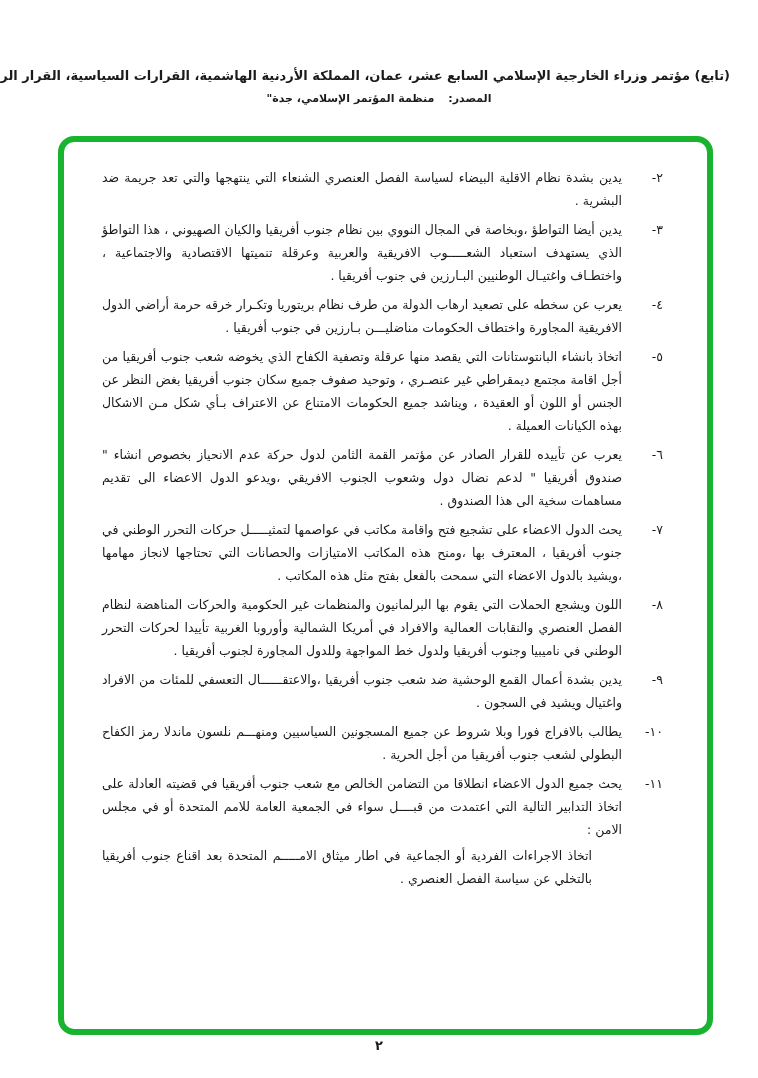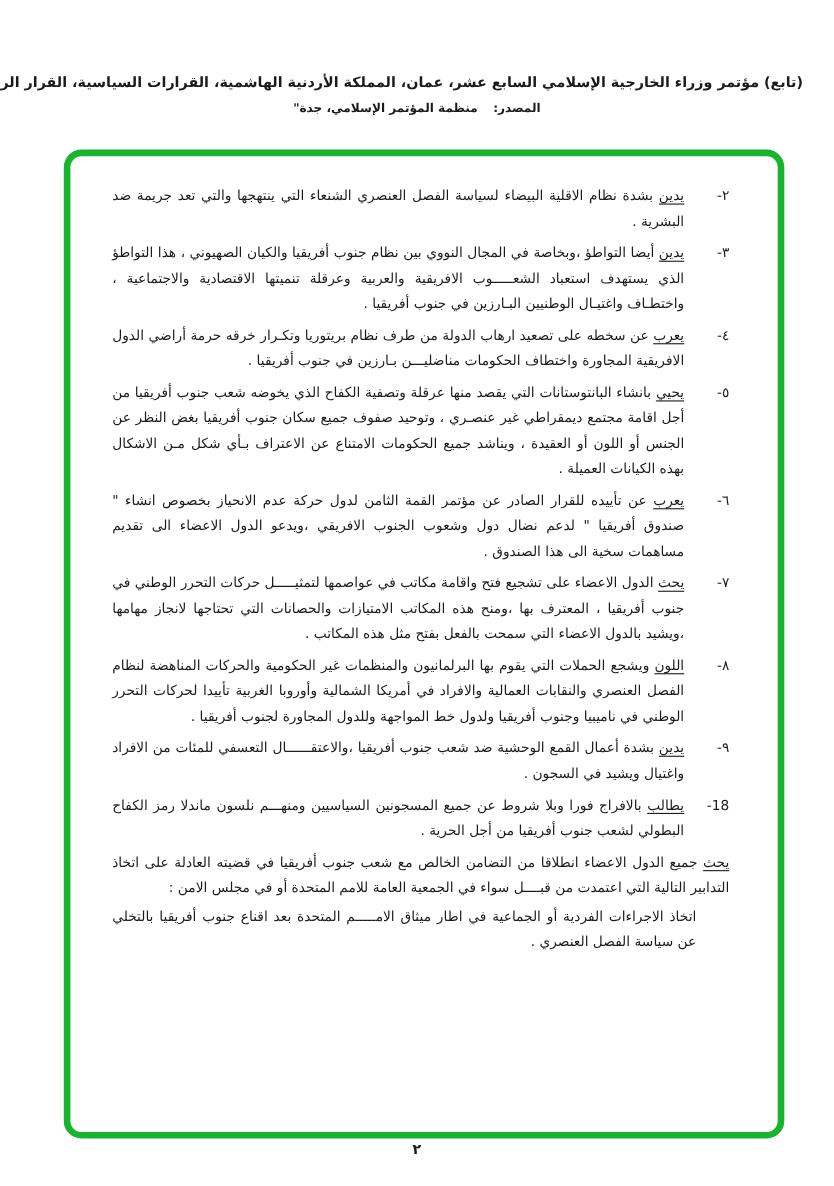--- a/index.html
+++ b/index.html
@@ -30,21 +30,21 @@
     font-size:12.5px;line-height:23px;
     margin-bottom:6px;
   }
   .item .num{
     flex:0 0 32px;white-space:nowrap;
   }
   .item .body{
     flex:1;text-align:justify;
   }
   .item .lead{
-    text-decoration:underline;text-underline-offset:3px;
+    text-underline-offset:3px;
   }
   .sub{
     padding-right:30px;margin-top:3px;text-align:justify;
   }
   .page-number{
     position:absolute;left:0;right:0;top:1038px;
     text-align:center;font-size:13px;font-weight:bold;
   }
 </style>
 </head>
@@ -66,41 +66,42 @@
       <div class="item">
         <span class="num">٣-</span>
         <div class="body"><span class="lead">يدين</span> <span>أيضا التواطؤ ،وبخاصة في المجال النووي بين نظام جنوب أفريقيا والكيان الصهيوني ، هذا التواطؤ الذي يستهدف استعباد الشعـــــوب الافريقية والعربية وعرقلة تنميتها الاقتصادية والاجتماعية ، واختطـاف واغتيـال الوطنيين البـارزين في جنوب أفريقيا .</span></div>
       </div>
       <div class="item">
         <span class="num">٤-</span>
         <div class="body"><span class="lead">يعرب</span> <span>عن سخطه على تصعيد ارهاب الدولة من طرف نظام بريتوريا وتكـرار خرقه حرمة أراضي الدول الافريقية المجاورة واختطاف الحكومات مناضليـــن بـارزين في جنوب أفريقيا .</span></div>
       </div>
       <div class="item">
         <span class="num">٥-</span>
-        <div class="body"><span class="lead">يحيي</span> <span>بانشاء البانتوستانات التي يقصد منها عرقلة وتصفية الكفاح الذي يخوضه شعب جنوب أفريقيا من أجل اقامة مجتمع ديمقراطي غير عنصـري ، وتوحيد صفوف جميع سكان جنوب أفريقيا بغض النظر عن الجنس أو اللون أو العقيدة ، ويناشد جميع الحكومات الامتناع عن الاعتراف بـأي شكل مـن الاشكال بهذه الكيانات العميلة .</span></div>
+        <div class="body"><span class="lead">اتخاذ</span> <span>بانشاء البانتوستانات التي يقصد منها عرقلة وتصفية الكفاح الذي يخوضه شعب جنوب أفريقيا من أجل اقامة مجتمع ديمقراطي غير عنصـري ، وتوحيد صفوف جميع سكان جنوب أفريقيا بغض النظر عن الجنس أو اللون أو العقيدة ، ويناشد جميع الحكومات الامتناع عن الاعتراف بـأي شكل مـن الاشكال بهذه الكيانات العميلة .</span></div>
       </div>
       <div class="item">
         <span class="num">٦-</span>
         <div class="body"><span class="lead">يعرب</span> <span>عن تأييده للقرار الصادر عن مؤتمر القمة الثامن لدول حركة عدم الانحياز بخصوص انشاء " صندوق أفريقيا " لدعم نضال دول وشعوب الجنوب الافريقي ،ويدعو الدول الاعضاء الى تقديم مساهمات سخية الى هذا الصندوق .</span></div>
       </div>
       <div class="item">
         <span class="num">٧-</span>
         <div class="body"><span class="lead">يحث</span> <span>الدول الاعضاء على تشجيع فتح واقامة مكاتب في عواصمها لتمثيـــــل حركات التحرر الوطني في جنوب أفريقيا ، المعترف بها ،ومنح هذه المكاتب الامتيازات والحصانات التي تحتاجها لانجاز مهامها ،ويشيد بالدول الاعضاء التي سمحت بالفعل بفتح مثل هذه المكاتب .</span></div>
       </div>
       <div class="item">
         <span class="num">٨-</span>
         <div class="body"><span class="lead">اللون</span> <span>ويشجع الحملات التي يقوم بها البرلمانيون والمنظمات غير الحكومية والحركات المناهضة لنظام الفصل العنصري والنقابات العمالية والافراد في أمريكا الشمالية وأوروبا الغربية تأييدا لحركات التحرر الوطني في ناميبيا وجنوب أفريقيا ولدول خط المواجهة وللدول المجاورة لجنوب أفريقيا .</span></div>
       </div>
       <div class="item">
         <span class="num">٩-</span>
         <div class="body"><span class="lead">يدين</span> <span>بشدة أعمال القمع الوحشية ضد شعب جنوب أفريقيا ،والاعتقــــــال التعسفي للمئات من الافراد واغتيال ويشيد في السجون .</span></div>
       </div>
       <div class="item">
-        <span class="num">18-</span>
+        <span class="num">١٠-</span>
         <div class="body"><span class="lead">يطالب</span> <span>بالافراج فورا وبلا شروط عن جميع المسجونين السياسيين ومنهـــم نلسون ماندلا رمز الكفاح البطولي لشعب جنوب أفريقيا من أجل الحرية .</span></div>
       </div>
       <div class="item">
+        <span class="num">١١-</span>
         <div class="body"><span class="lead">يحث</span> <span>جميع الدول الاعضاء انطلاقا من التضامن الخالص مع شعب جنوب أفريقيا في قضيته العادلة على اتخاذ التدابير التالية التي اعتمدت من قبــــل سواء في الجمعية العامة للامم المتحدة أو في مجلس الامن :</span><div class="sub">اتخاذ الاجراءات الفردية أو الجماعية في اطار ميثاق الامـــــم المتحدة بعد اقناع جنوب أفريقيا بالتخلي عن سياسة الفصل العنصري .</div></div>
       </div>
     </div>
 </div>
 
 <div class="page-number">٢</div>
 
 </body></html>

